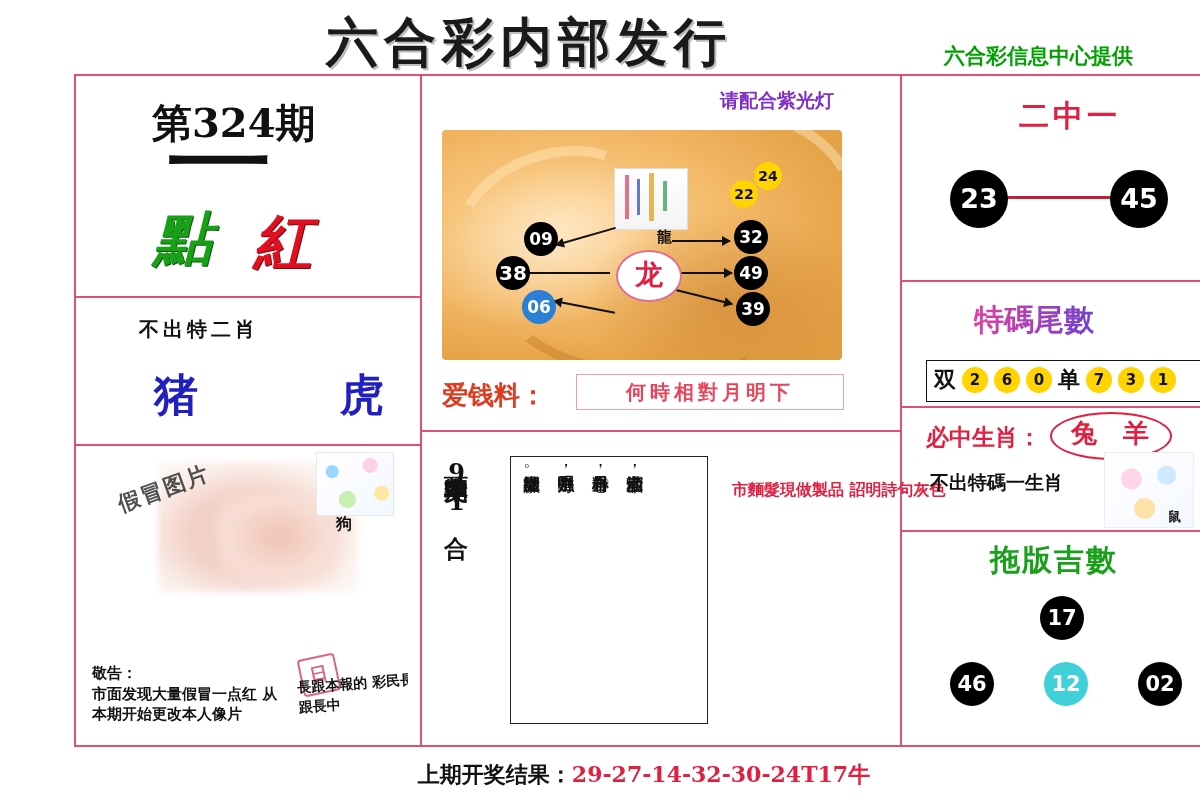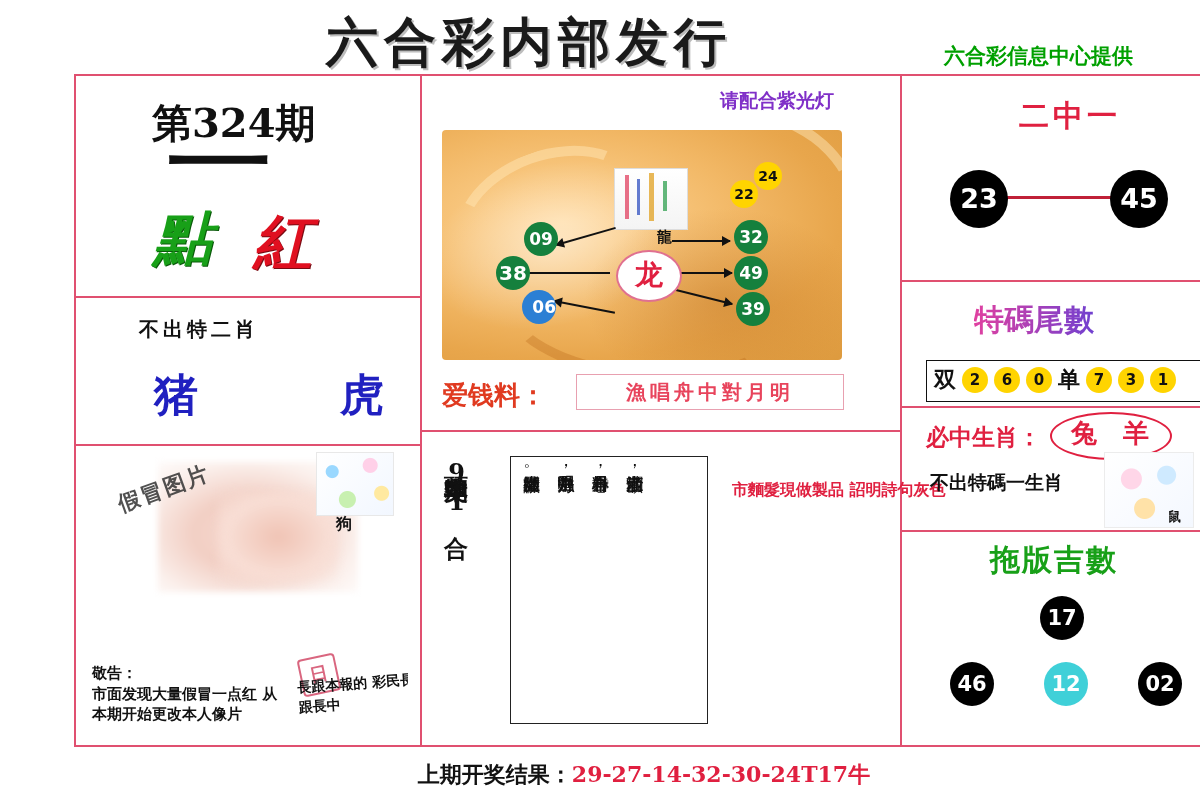--- a/index.html
+++ b/index.html
@@ -179,21 +179,21 @@
   .talisman-label{
     position:absolute;left:613px;top:228px;font-size:15px;font-weight:bold;color:#111;
     font-family:"DejaVu Serif","Liberation Serif",serif;
   }
 
   .ball{
     position:absolute;border-radius:50%;
     font-family:"DejaVu Sans","Liberation Sans",sans-serif;
     font-weight:bold;text-align:center;color:#fff;
   }
-  .ball.green{background:#15803d;}
+  .ball.green{background:#000000;}
   .ball.blue{background:#2b7fd4;}
   .ball.yellow{background:#ffd400;color:#111;}
   .ball.red{background:#000000;}
   .ball.cyan{background:#3fd0d8;color:#fff;}
 
   .center-dragon{
     position:absolute;left:572px;top:250px;width:62px;height:48px;
     border:2px solid #e07090;border-radius:50%;
     background:#fff;
     color:#e02040;font-size:28px;font-weight:bold;text-align:center;line-height:46px;
@@ -404,28 +404,28 @@
   <div class="arrow left" style="left:466px;top:272px;width:100px;"></div>
   <div class="arrow left" style="left:512px;top:244px;width:62px;transform:rotate(-16deg);"></div>
   <div class="arrow left" style="left:510px;top:300px;width:62px;transform:rotate(11deg);"></div>
 
   <div class="ball yellow" style="left:710px;top:162px;width:28px;height:28px;line-height:28px;font-size:14px;">24</div>
   <div class="ball yellow" style="left:686px;top:180px;width:28px;height:28px;line-height:28px;font-size:14px;">22</div>
   <div class="ball green" style="left:480px;top:222px;width:34px;height:34px;line-height:34px;font-size:17px;">09</div>
   <div class="ball green" style="left:690px;top:220px;width:34px;height:34px;line-height:34px;font-size:17px;">32</div>
   <div class="ball green" style="left:452px;top:256px;width:34px;height:34px;line-height:34px;font-size:20px;">38</div>
   <div class="ball green" style="left:690px;top:256px;width:34px;height:34px;line-height:34px;font-size:17px;">49</div>
-  <div class="ball blue" style="left:478px;top:290px;width:34px;height:34px;line-height:34px;font-size:17px;text-align:right;">06</div>
+  <div class="ball blue" style="left:478px;top:290px;width:34px;height:34px;line-height:34px;font-size:17px;">06</div>
   <div class="ball green" style="left:692px;top:292px;width:34px;height:34px;line-height:34px;font-size:17px;">39</div>
 
   <div class="center-dragon">龙</div>
 
   <div class="money-label">爱钱料：</div>
   <div class="money-box">
-    <span>漁唱舟中對月明</span>
+    <span>何時相對月明下</span>
   </div>
 
   <div class="vtext head-prize">本期頭獎91合</div>
 
   <div class="poem-box"></div>
   <div class="poem">
     <div class="vtext col">江南沙土老額燜，</div>
     <div class="vtext col">十年對月心自释，</div>
     <div class="vtext col">漁唱舟中對月明，</div>
     <div class="vtext col">坐徹清影談幽禪。</div>

